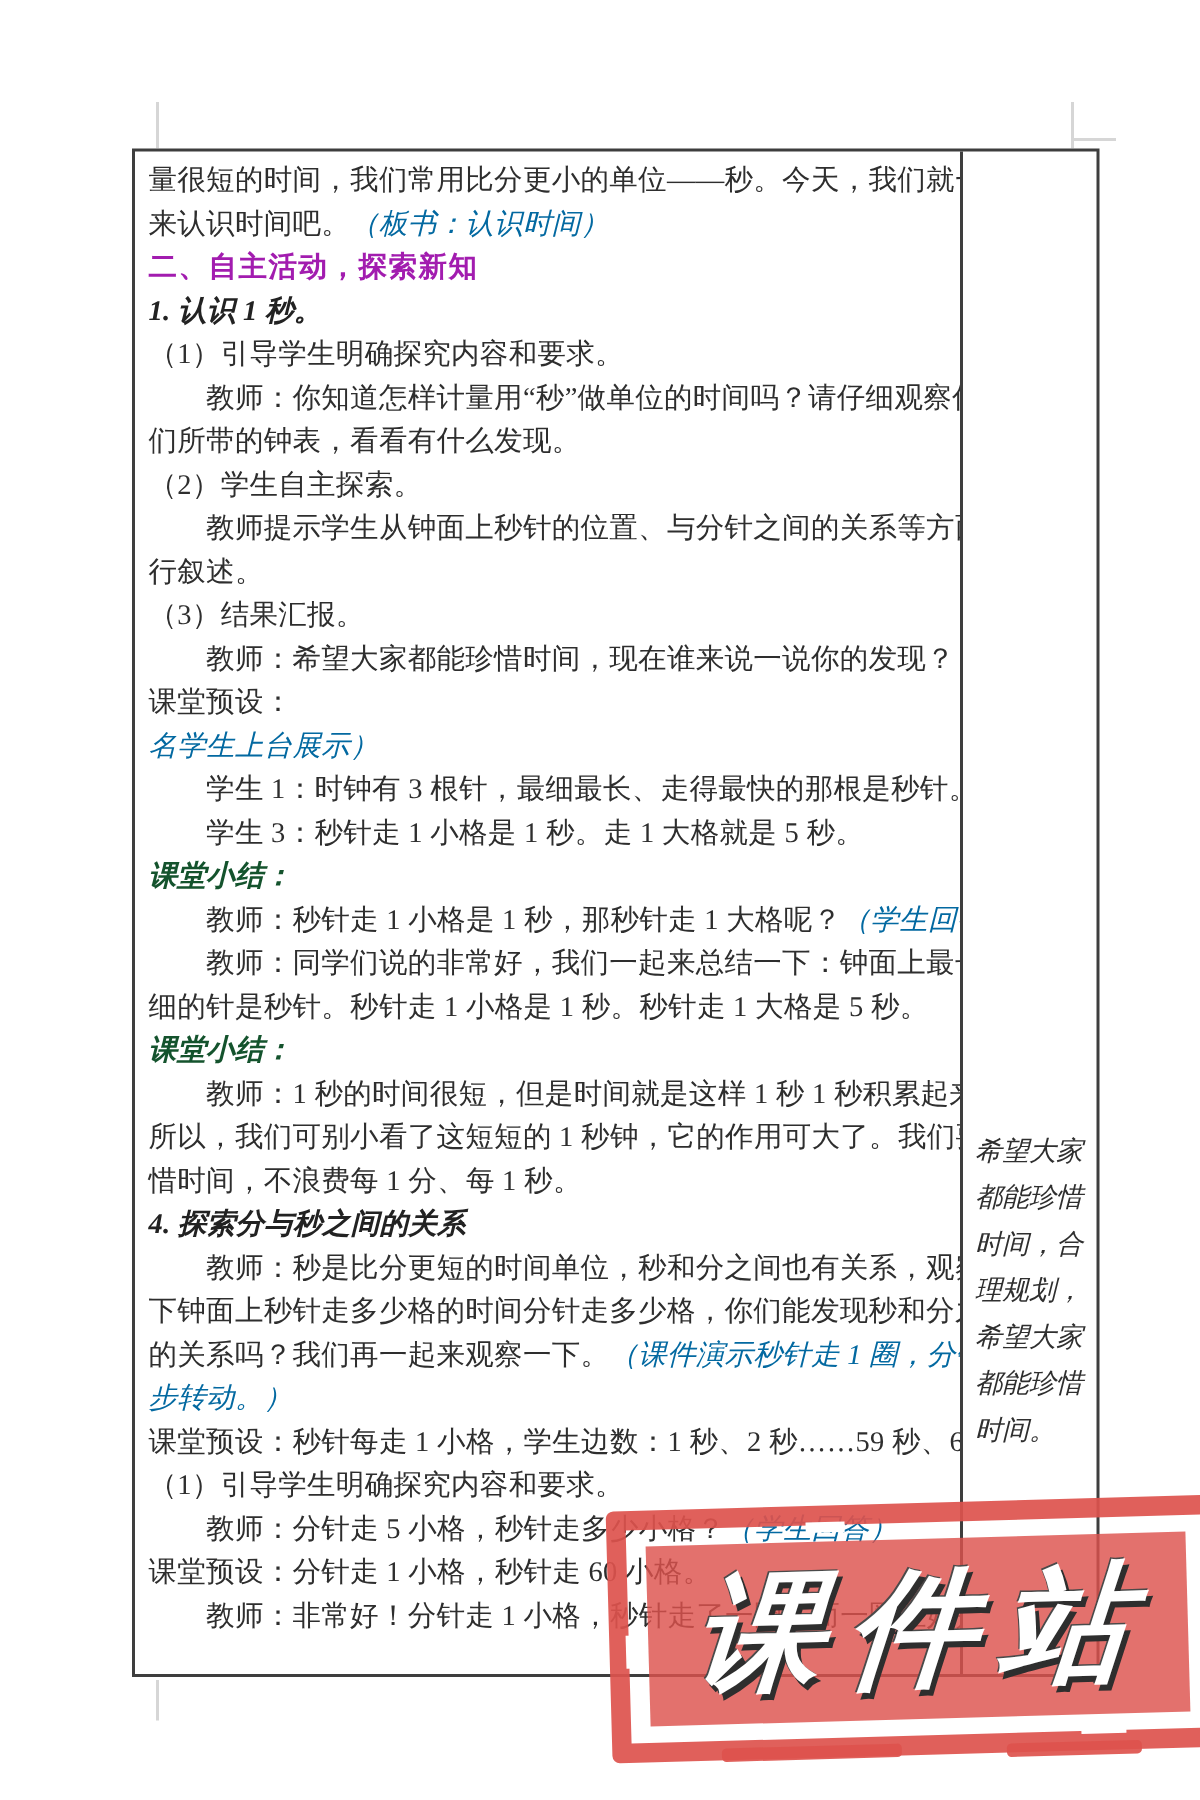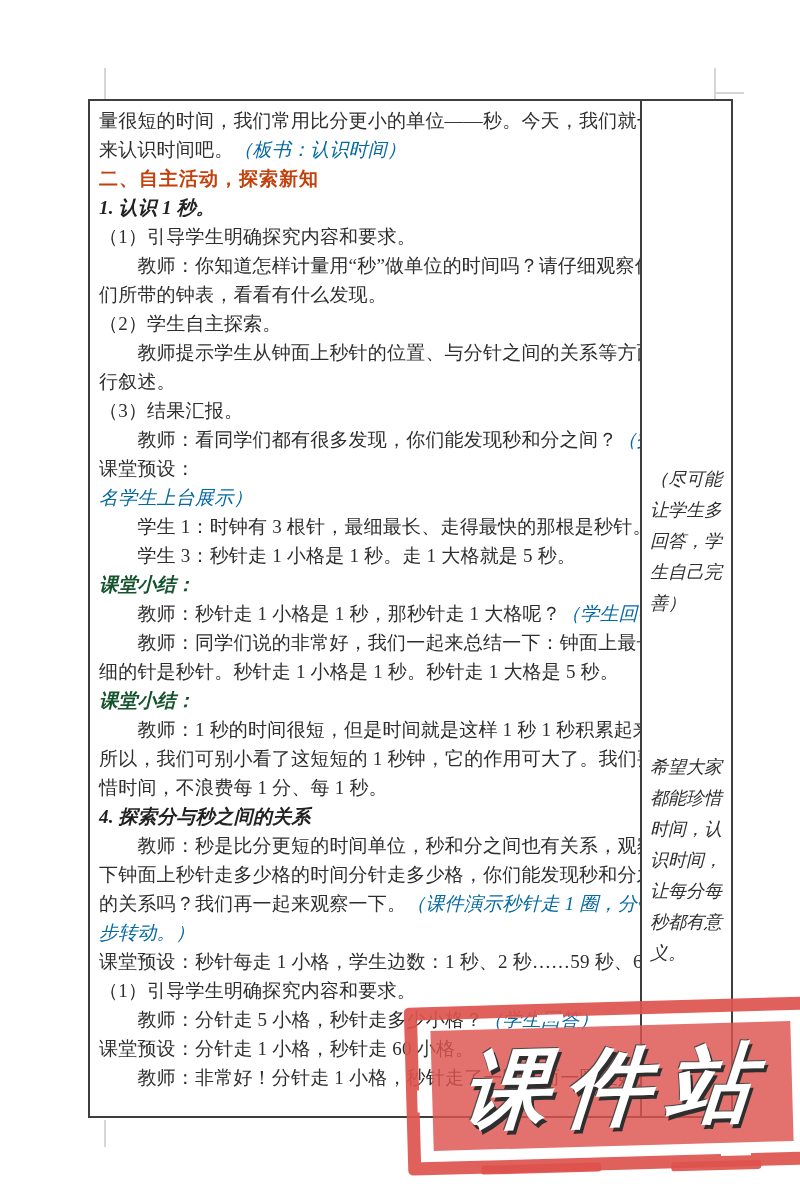--- a/index.html
+++ b/index.html
@@ -20,21 +20,21 @@
   }
   .annot-cell{
     position:absolute;left:550px;top:0;right:0;height:100%;
     box-sizing:border-box;border-left:2px solid #3e3e3e;
   }
   .line{height:29px;line-height:29px;font-size:19px;color:#2e2e2e;white-space:nowrap;}
   .seg{letter-spacing:0.2px;}
   .seg.k{font-style:italic;color:#0369a1;}
   .seg.b{font-weight:bold;color:#222;font-style:italic;}
   .seg.kb{font-weight:bold;font-style:italic;color:#14532d;}
-  .seg.o{font-weight:bold;color:#c2410c;font-family:"Liberation Sans",sans-serif;letter-spacing:1px;}
+  .seg.o{font-weight:bold;color:#a21caf;font-family:"Liberation Sans",sans-serif;letter-spacing:1px;}
   .annot{
     position:absolute;left:8px;width:78px;font-size:18px;line-height:31px;
     font-style:italic;color:#2f2f2f;word-break:break-all;
   }
   
   .stamp{
     position:absolute;left:406px;top:1002px;width:412px;height:168px;
     transform:rotate(-1.6deg);z-index:5;pointer-events:none;
   }
   .stamp-frame{
@@ -79,21 +79,21 @@
           <div class="line"><span class="seg">来认识时间吧。</span><span class="seg k">（板书：认识时间）</span></div>
           <div class="line"><span class="seg o">二、自主活动，探索新知</span></div>
           <div class="line"><span class="seg b">1. 认识 1 秒。</span></div>
           <div class="line"><span class="seg">（1）引导学生明确探究内容和要求。</span></div>
           <div class="line"><span class="seg">　　教师：你知道怎样计量用“秒”做单位的时间吗？请仔细观察你</span></div>
           <div class="line"><span class="seg">们所带的钟表，看看有什么发现。</span></div>
           <div class="line"><span class="seg">（2）学生自主探索。</span></div>
           <div class="line"><span class="seg">　　教师提示学生从钟面上秒针的位置、与分针之间的关系等方面进</span></div>
           <div class="line"><span class="seg">行叙述。</span></div>
           <div class="line"><span class="seg">（3）结果汇报。</span></div>
-          <div class="line"><span class="seg">　　教师：看同学们都有很多发现，你们能发现秒和分之间？</span><span class="seg k">（指</span></div>
+          <div class="line"><span class="seg">　　教师：希望大家都能珍惜时间，现在谁来说一说你的发现？</span><span class="seg k">（指</span></div>
           <div class="line"><span class="seg">课堂预设：</span></div>
           <div class="line"><span class="seg k">名学生上台展示）</span></div>
           <div class="line"><span class="seg">　　学生 1：时钟有 3 根针，最细最长、走得最快的那根是秒针。</span></div>
           <div class="line"><span class="seg">　　学生 3：秒针走 1 小格是 1 秒。走 1 大格就是 5 秒。</span></div>
           <div class="line"><span class="seg kb">课堂小结：</span></div>
           <div class="line"><span class="seg">　　教师：秒针走 1 小格是 1 秒，那秒针走 1 大格呢？</span><span class="seg k">（学生回答）</span></div>
           <div class="line"><span class="seg">　　教师：同学们说的非常好，我们一起来总结一下：钟面上最长最</span></div>
           <div class="line"><span class="seg">细的针是秒针。秒针走 1 小格是 1 秒。秒针走 1 大格是 5 秒。</span></div>
           <div class="line"><span class="seg kb">课堂小结：</span></div>
           <div class="line"><span class="seg">　　教师：1 秒的时间很短，但是时间就是这样 1 秒 1 秒积累起来的。</span></div>
@@ -105,22 +105,21 @@
           <div class="line"><span class="seg">的关系吗？我们再一起来观察一下。</span><span class="seg k">（课件演示秒针走 1 圈，分针同</span></div>
           <div class="line"><span class="seg k">步转动。）</span></div>
           <div class="line"><span class="seg">课堂预设：秒针每走 1 小格，学生边数：1 秒、2 秒……59 秒、60 秒。</span></div>
           <div class="line"><span class="seg">（1）引导学生明确探究内容和要求。</span></div>
           <div class="line"><span class="seg">　　教师：分针走 5 小格，秒针走多少小格？</span><span class="seg k">（学生回答）</span></div>
           <div class="line"><span class="seg">课堂预设：分针走 1 小格，秒针走 60 小格。</span></div>
           <div class="line"><span class="seg">　　教师：非常好！分针走 1 小格，秒针走了一圈，而一圈正好是 60</span></div>
         </div>
     </div>
     <div class="annot-cell">
-        <div class="annot" style="top: 363px;">（尽可能让学生多回答，学生自己完善）</div>
-        <div class="annot" style="top: 651px;">希望大家都能珍惜时间，认识时间，让每分每秒都有意义。</div>
+        <div class="annot" style="top: 651px;">希望大家都能珍惜时间，合理规划，希望大家都能珍惜时间。</div>
       </div>
   </div>
 
   <div class="stamp">
     <div class="stamp-frame">
       <div class="notch n1"></div>
       <div class="notch n2"></div>
       <div class="notch n3"></div>
       <div class="blob b1"></div>
       <div class="blob b2"></div>

